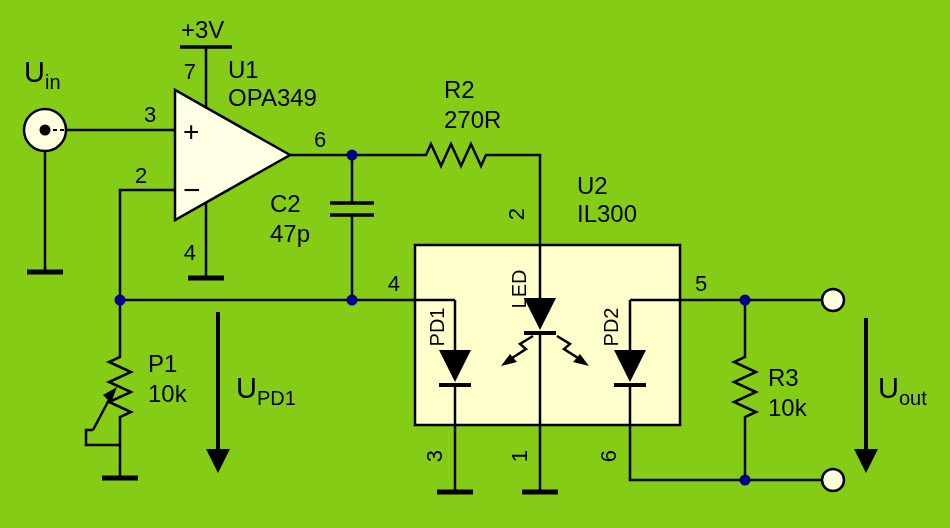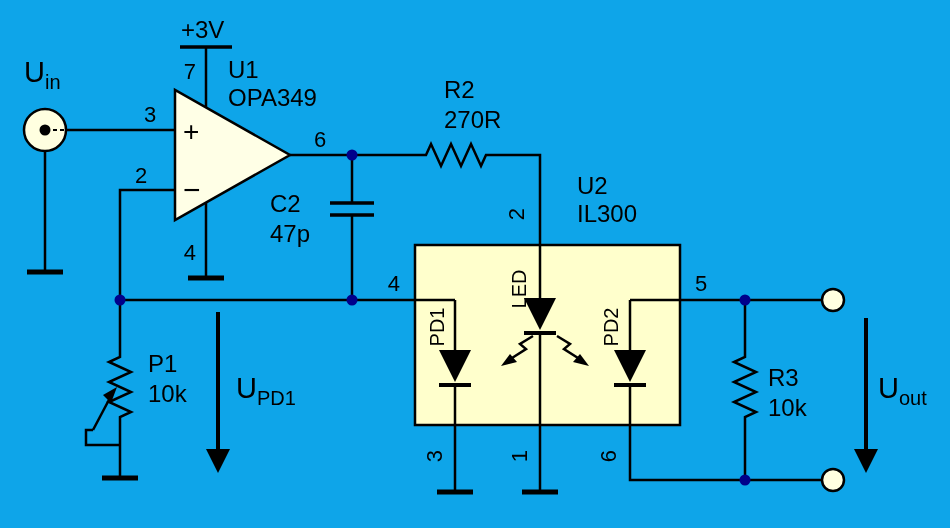--- a/index.html
+++ b/index.html
@@ -1,16 +1,16 @@
 <!DOCTYPE html>
 <html><head>
 <meta charset="utf-8">
 <style>
   html,body{margin:0;padding:0;background:#ffffff;}
-  .stage{position:relative;width:950px;height:528px;background:#0ea5e9;overflow:hidden;}
+  .stage{position:relative;width:950px;height:528px;background:#84cc16;overflow:hidden;}
   svg{display:block;}
   text{font-family:"Liberation Sans","DejaVu Sans",sans-serif;fill:#000;}
   .wire{stroke:#000;stroke-width:2.5;fill:none;}
   .thin{stroke:#000;stroke-width:2;fill:none;}
   .plate{stroke:#000;stroke-width:3.5;fill:none;}
   .bar{stroke:#000;stroke-width:5;fill:none;}
   .thickline{stroke:#000;stroke-width:4;fill:none;}
   .blk{fill:#000;stroke:none;}
   .outline{stroke:#000;stroke-width:2.5;}
 </style>

